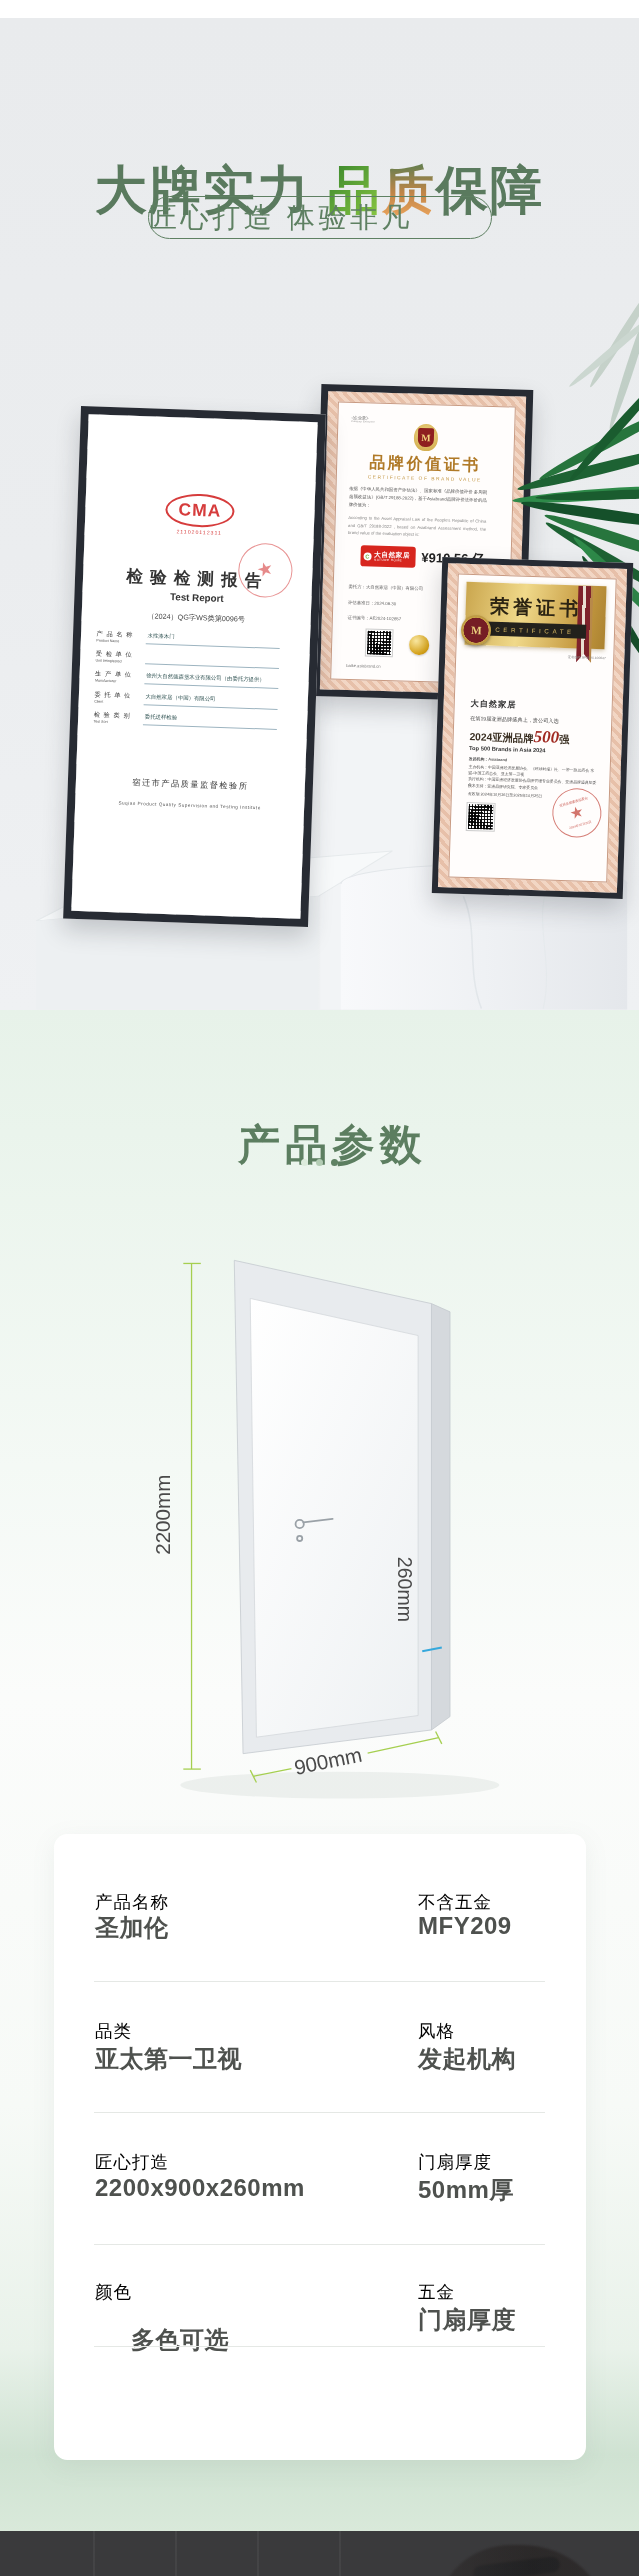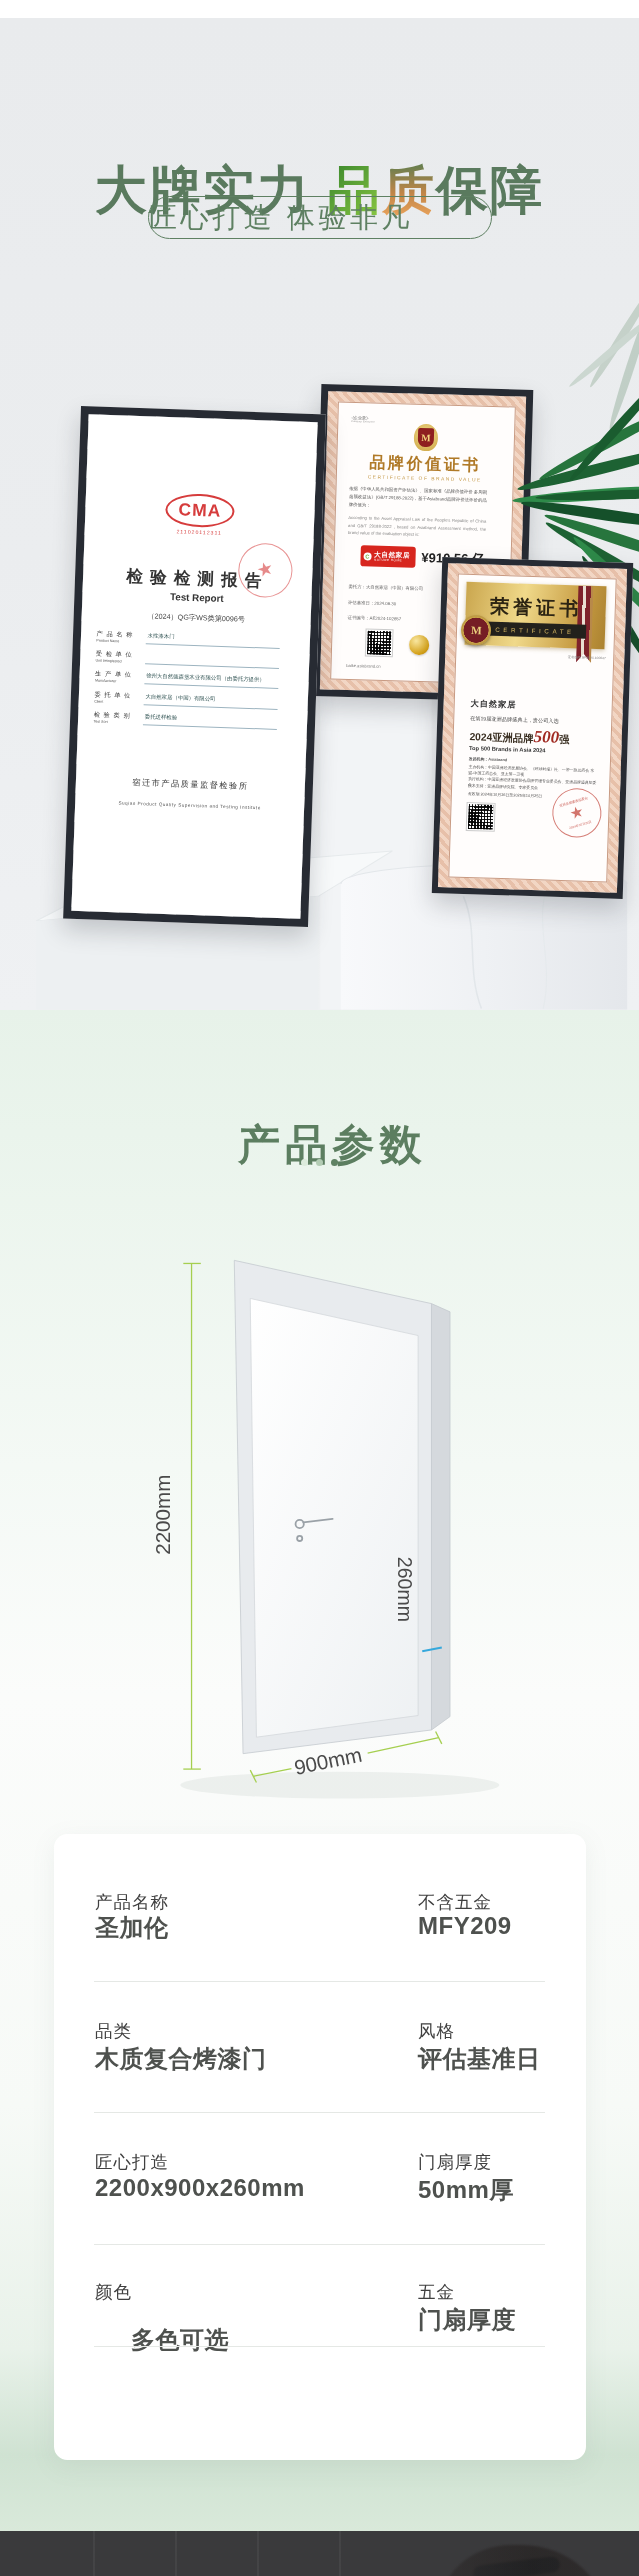--- a/index.html
+++ b/index.html
@@ -104,21 +104,21 @@
 
   
   .params{position:absolute;left:0;top:1010px;width:639px;height:1521px;
     background:linear-gradient(180deg,#e7f2e9 0%,#eaf4ec 8%,#f4f9f5 30%,#fbfcfb 45%,#f7faf7 72%,#e9f2ea 88%,#cfe2d2 95%,#d9e9da 100%);}
   .params-title{position:absolute;left:13px;top:72px;width:100%;text-align:center;font-size:42px;font-weight:800;color:#5c7e60;letter-spacing:5.2px;}
   .dots{position:absolute;left:0;top:149px;width:100%;display:flex;justify-content:center;gap:7.7px;}
   .dots span{width:7.2px;height:7.2px;border-radius:50%;display:block;}
   .door-svg{position:absolute;left:0;top:175px;}
   .param-card{position:absolute;left:54px;top:824px;width:532px;height:626px;background:#fff;border-radius:13.4px;
     box-shadow:0 6.2px 23px rgba(120,140,125,.10);}
-  .pf-label{position:absolute;font-size:17.5px;color:#404040;letter-spacing:1px;}
+  .pf-label{position:absolute;font-size:17.5px;color:#000000;letter-spacing:1px;}
   .pf-value{position:absolute;font-size:24px;font-weight:800;color:#4e514e;letter-spacing:0.5px;}
   .pf-div{position:absolute;left:40px;width:451px;height:1px;background:#e5e8e5;}
   .colL{left:41px;} .colR{left:364px;}
 
   
   .service{position:absolute;left:0;top:2531px;width:639px;height:677px;background:#3a3a3c;overflow:hidden;}
   .svc-photo{position:absolute;right:0;top:0;width:222px;height:361px;filter:blur(1px);opacity:.92;}
   .svc-hair{position:absolute;left:20.6px;top:14.4px;width:170px;height:155px;background:#241f1e;border-radius:46% 54% 52% 48%;}
   .svc-band{position:absolute;left:56px;top:30px;width:87px;height:15.5px;background:#141414;border-radius:8.2px;transform:rotate(-7deg);}
   .svc-photo-fade{position:absolute;right:0;top:0;width:268px;height:392px;
@@ -343,23 +343,23 @@
     </svg>
 
     <div class="param-card">
       <div class="pf-label colL" style="top:56px;">产品名称</div>
       <div class="pf-value colL" style="top:78px;">圣加伦</div>
       <div class="pf-label colR" style="top:56px;">不含五金</div>
       <div class="pf-value colR" style="top:78px;">MFY209</div>
       <div class="pf-div" style="top:147px;"></div>
 
       <div class="pf-label colL" style="top:185px;">品类</div>
-      <div class="pf-value colL" style="top:209px;">木质复合烤漆门</div>
+      <div class="pf-value colL" style="top:209px;">亚太第一卫视</div>
       <div class="pf-label colR" style="top:185px;">风格</div>
-      <div class="pf-value colR" style="top:209px;">评估基准日</div>
+      <div class="pf-value colR" style="top:209px;">发起机构</div>
       <div class="pf-div" style="top:278px;"></div>
 
       <div class="pf-label colL" style="top:316px;">匠心打造</div>
       <div class="pf-value colL" style="top:340px;">2200x900x260mm</div>
       <div class="pf-label colR" style="top:316px;">门扇厚度</div>
       <div class="pf-value colR" style="top:340px;text-align:center;">50mm厚</div>
       <div class="pf-div" style="top:410px;"></div>
 
       <div class="pf-label colL" style="top:446px;">颜色</div>
       <div class="pf-value colL" style="top:490px;margin-left:36px;">多色可选</div>

